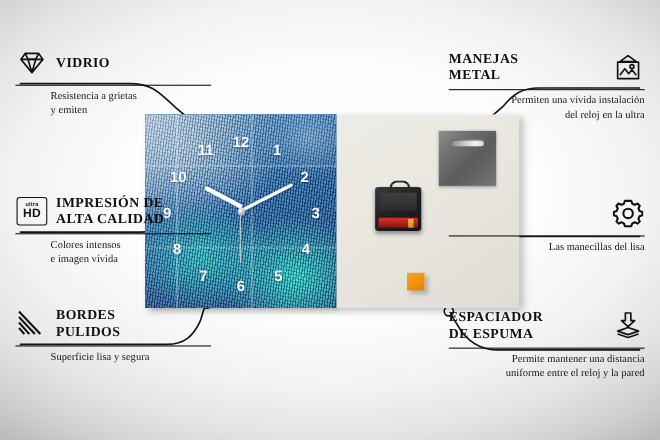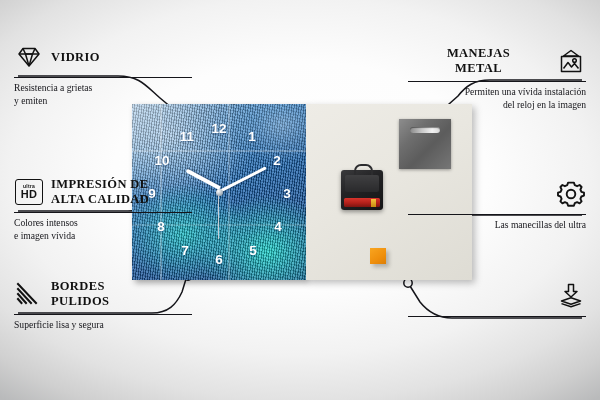--- a/index.html
+++ b/index.html
@@ -238,32 +238,33 @@
     font-family: "Liberation Serif", serif;
     font-weight: bold;
     font-size: 12.5px;
     line-height: 1.18;
     letter-spacing: .4px;
     color: #111111;
     text-transform: uppercase;
     flex: 1;
   }
   .callout.left  .cl-title { text-align: left;  }
-  .callout.right .cl-title { text-align: center; }
+  .callout.right .cl-title { text-align: left; }
 
   .cl-rule {
     height: 1.4px;
     background: #15151a;
     margin: 3px 0 4px 0;
   }
   .cl-desc {
     font-family: "Liberation Serif", serif;
     font-size: 9.6px;
     line-height: 1.32;
     color: #15151a;
+    margin-left: 32px;
   }
 
   .cl-icon {
     width: 30px;
     height: 30px;
     flex: 0 0 30px;
     display: flex;
     align-items: center;
     justify-content: center;
   }
@@ -453,49 +454,57 @@
         </svg>
       </div>
       <div class="cl-title">
         <span>MANEJAS</span><br>
         <span>METAL</span>
       </div>
     </div>
     <div class="cl-rule"></div>
     <div class="cl-desc">
       <span>Permiten una vívida instalación</span><br>
-      <span>del reloj en la imagen</span>
+      <span>del reloj en la ultra</span>
     </div>
   </div>
 
   <div class="callout right" style="left:408px; top:177px;">
     <div class="cl-head">
       <div class="cl-icon">
         <svg width="28" height="28" viewBox="0 0 28 28">
           <g fill="none" stroke="#121212" stroke-width="1.9" stroke-linejoin="round">
             <path d="M14,2.6 l2.9,0 0.9,2.6 2.3,1 2.5,-1.2 2,2 -1.2,2.5 1,2.3 2.6,0.9 0,2.9 -2.6,0.9 -1,2.3 1.2,2.5 -2,2 -2.5,-1.2 -2.3,1 -0.9,2.6 -2.9,0 -2.9,0 -0.9,-2.6 -2.3,-1 -2.5,1.2 -2,-2 1.2,-2.5 -1,-2.3 -2.6,-0.9 0,-2.9 2.6,-0.9 1,-2.3 -1.2,-2.5 2,-2 2.5,1.2 2.3,-1 0.9,-2.6 z"></path>
             <circle cx="14" cy="14" r="4.3"></circle>
           </g>
         </svg>
       </div>
     </div>
     <div class="cl-rule"></div>
     <div class="cl-desc">
-      <span>Las manecillas del ultra</span><br>
+      <span>Las manecillas del lisa</span><br>
     </div>
   </div>
 
   <div class="callout right" style="left:408px; top:279px;">
     <div class="cl-head">
       <div class="cl-icon">
         <svg width="28" height="26" viewBox="0 0 28 26">
           <g fill="none" stroke="#121212" stroke-width="1.5" stroke-linejoin="round">
             <path d="M11.5,1.5 L16.5,1.5 L16.5,8.5 L20,8.5 L14,14 L8,8.5 L11.5,8.5 Z"></path>
             <path d="M14,14.8 L23.5,18 L14,21.2 L4.5,18 Z"></path>
             <path d="M4.5,20.6 L14,23.8 L23.5,20.6"></path>
           </g>
         </svg>
       </div>
+      <div class="cl-title">
+        <span>ESPACIADOR</span><br>
+        <span>DE ESPUMA</span>
+      </div>
     </div>
     <div class="cl-rule"></div>
+    <div class="cl-desc">
+      <span>Permite mantener una distancia</span><br>
+      <span>uniforme entre el reloj y la pared</span>
+    </div>
   </div>
 
 </div>
 
 </body></html>

